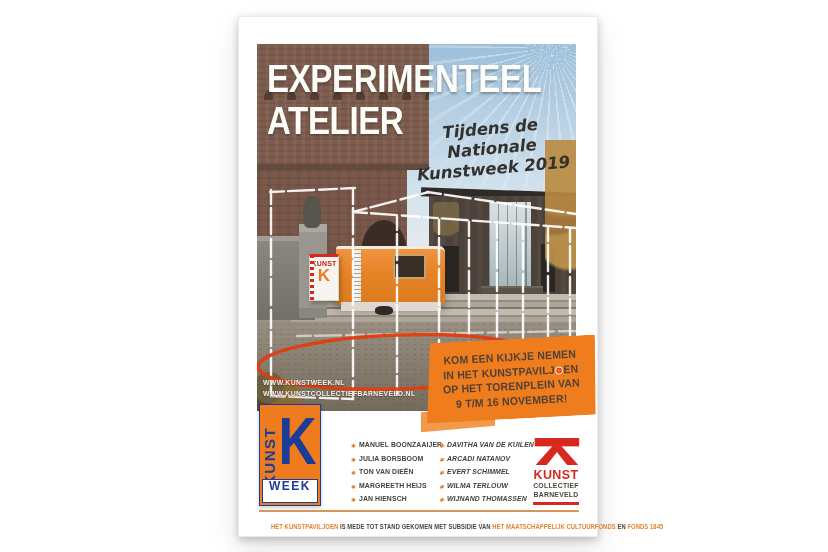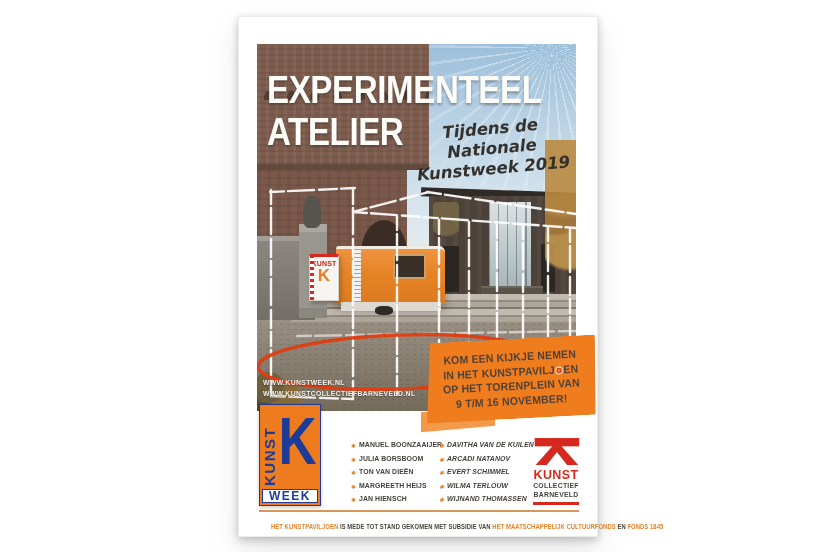--- a/index.html
+++ b/index.html
@@ -90,21 +90,21 @@
                      radial-gradient(circle at 70% 65%, #8a6a33 0 32%, transparent 38%),
                      radial-gradient(circle at 25% 75%, #55492e 0 30%, transparent 36%); opacity:.9; }
 
   .chalk { left:0; top:0; width:319px; height:367px; }
 
   
   .urls { position:absolute; left:24px; top:360px; color:#f4f2ee; text-shadow:0 1px 1px rgba(40,30,20,.5); }
   .url-line { font-size:6.8px; font-weight:800; letter-spacing:.4px; line-height:11px; white-space:nowrap; }
 
   
-  .title { position:absolute; left:28px; top:41px;margin-top:11px; }
+  .title { position:absolute; left:28px; top:41px; }
   .title-line { font-size:39px; line-height:42px; font-weight:800; color:#fcfcf9;
           letter-spacing:-.5px; transform:scaleX(.85); transform-origin:left top;
           text-shadow:0 2px 3px rgba(30,30,30,.38); white-space:nowrap; }
   .subtitle { position:absolute; left:168px; top:102px; width:170px; text-align:center;
           transform:rotate(-5deg); color:#34312c;
           font-family:"DejaVu Sans", sans-serif; font-style:italic; font-weight:700; }
   .subtitle-line { font-size:16.5px; line-height:20px; white-space:nowrap; }
 
   
   .banner { position:absolute; left:186px; top:322px; width:172px; height:80px;
@@ -120,21 +120,21 @@
           border:1.5px solid #f2ede2; box-shadow:inset 0 0 0 1.5px #d7411c;
           vertical-align:-1px; margin:0 .5px; }
 
   
   .kw-logo { position:absolute; left:20px; top:387px; width:62px; height:102px;
           background:#ee7c1e; border:1.5px solid #1d3c97; box-shadow:0 2px 4px rgba(0,0,0,.2); }
   .kw-vertical { position:absolute; left:1px; top:3px; height:78px; writing-mode:vertical-rl;
           transform:rotate(180deg); font-size:15px; font-weight:800; color:#1d3c97; letter-spacing:1.5px; }
   .kw-k { position:absolute; right:3px; top:-6px; font-size:66px; line-height:84px; font-weight:800;
           color:#1d3c97; transform:scaleX(.80); transform-origin:right top; }
-  .kw-week { position:absolute; left:2px; right:2px; bottom:2px; height:14px; background:#ffffff;
+  .kw-week { position:absolute; left:2px; right:2px; bottom:2px; height:24px; background:#ffffff;
           border:1.5px solid #1d3c97; color:#1d3c97; font-size:12px; line-height:13px;
           font-weight:800; text-align:center; letter-spacing:1.5px; }
 
   
   .names { position:absolute; top:419px; }
   .names.c1 { left:92px; }
   .names.c2 { left:180px;font-style:italic; }
   .name-row { display:flex; align-items:flex-end; height:13.4px;margin-left:20px; }
   .bullet { font-size:6px; color:#e8822d; width:8px; flex:0 0 8px; }
   .name-label { font-size:7.5px; font-weight:800; color:#46413a; letter-spacing:.1px;

